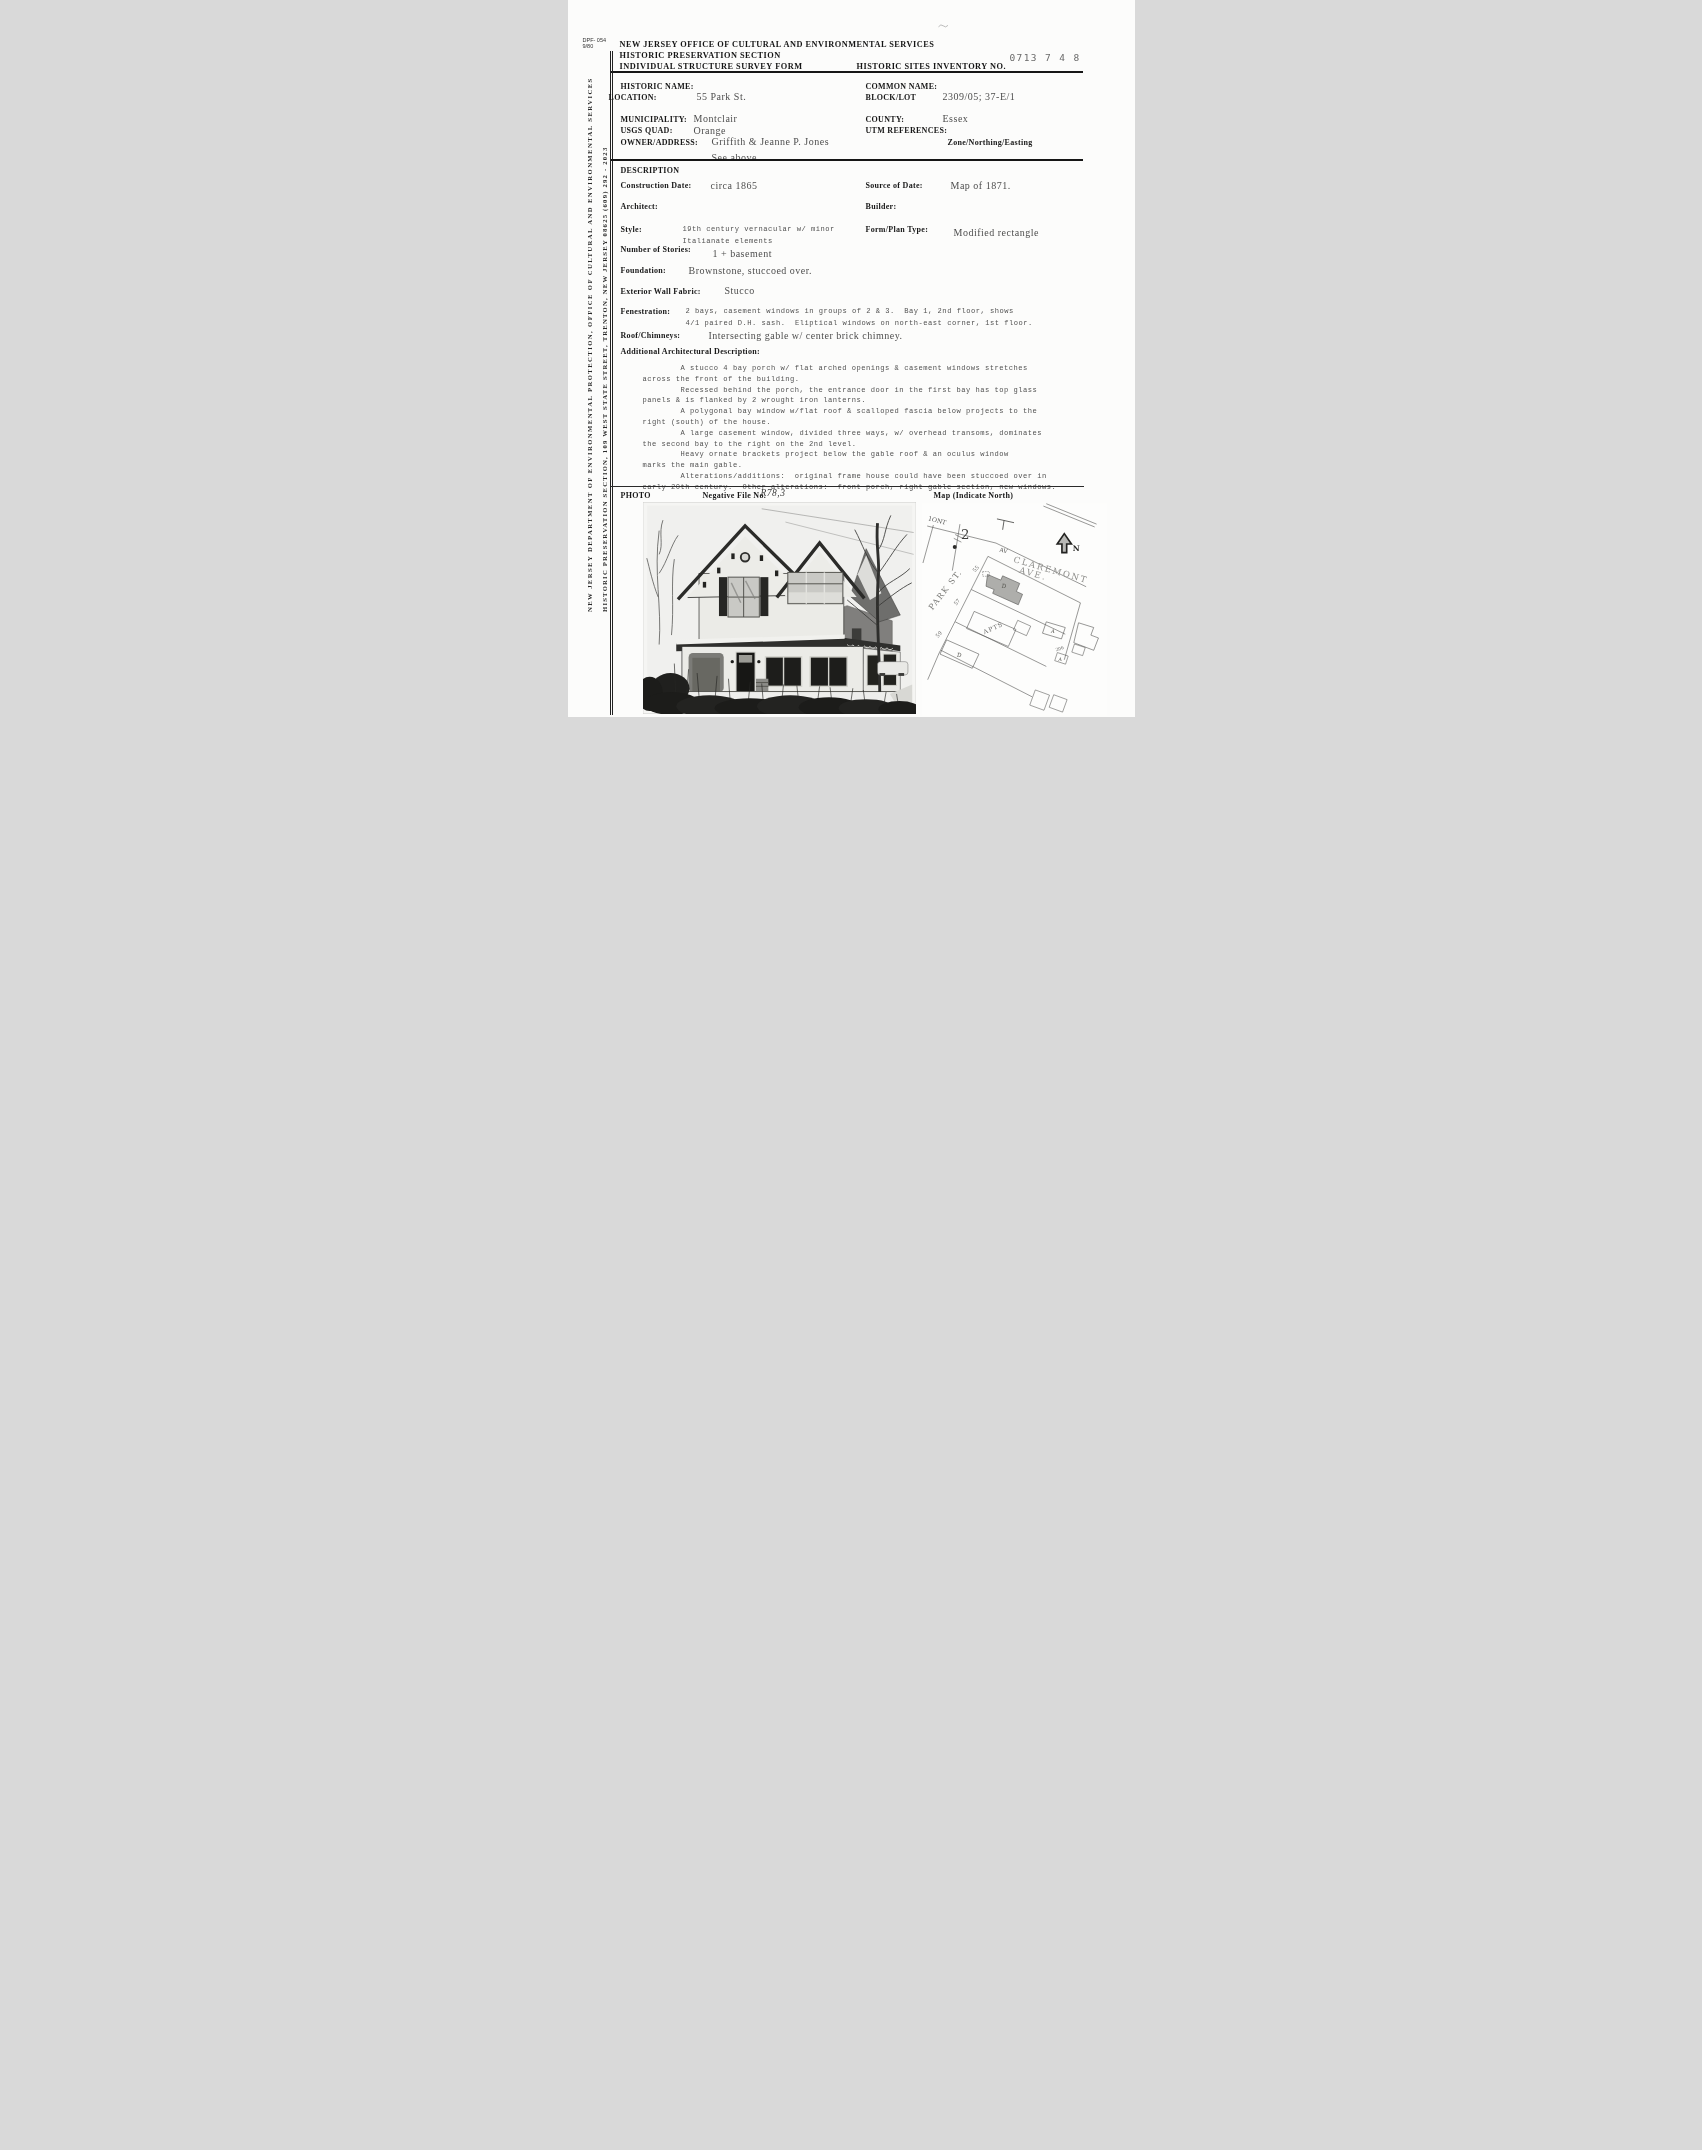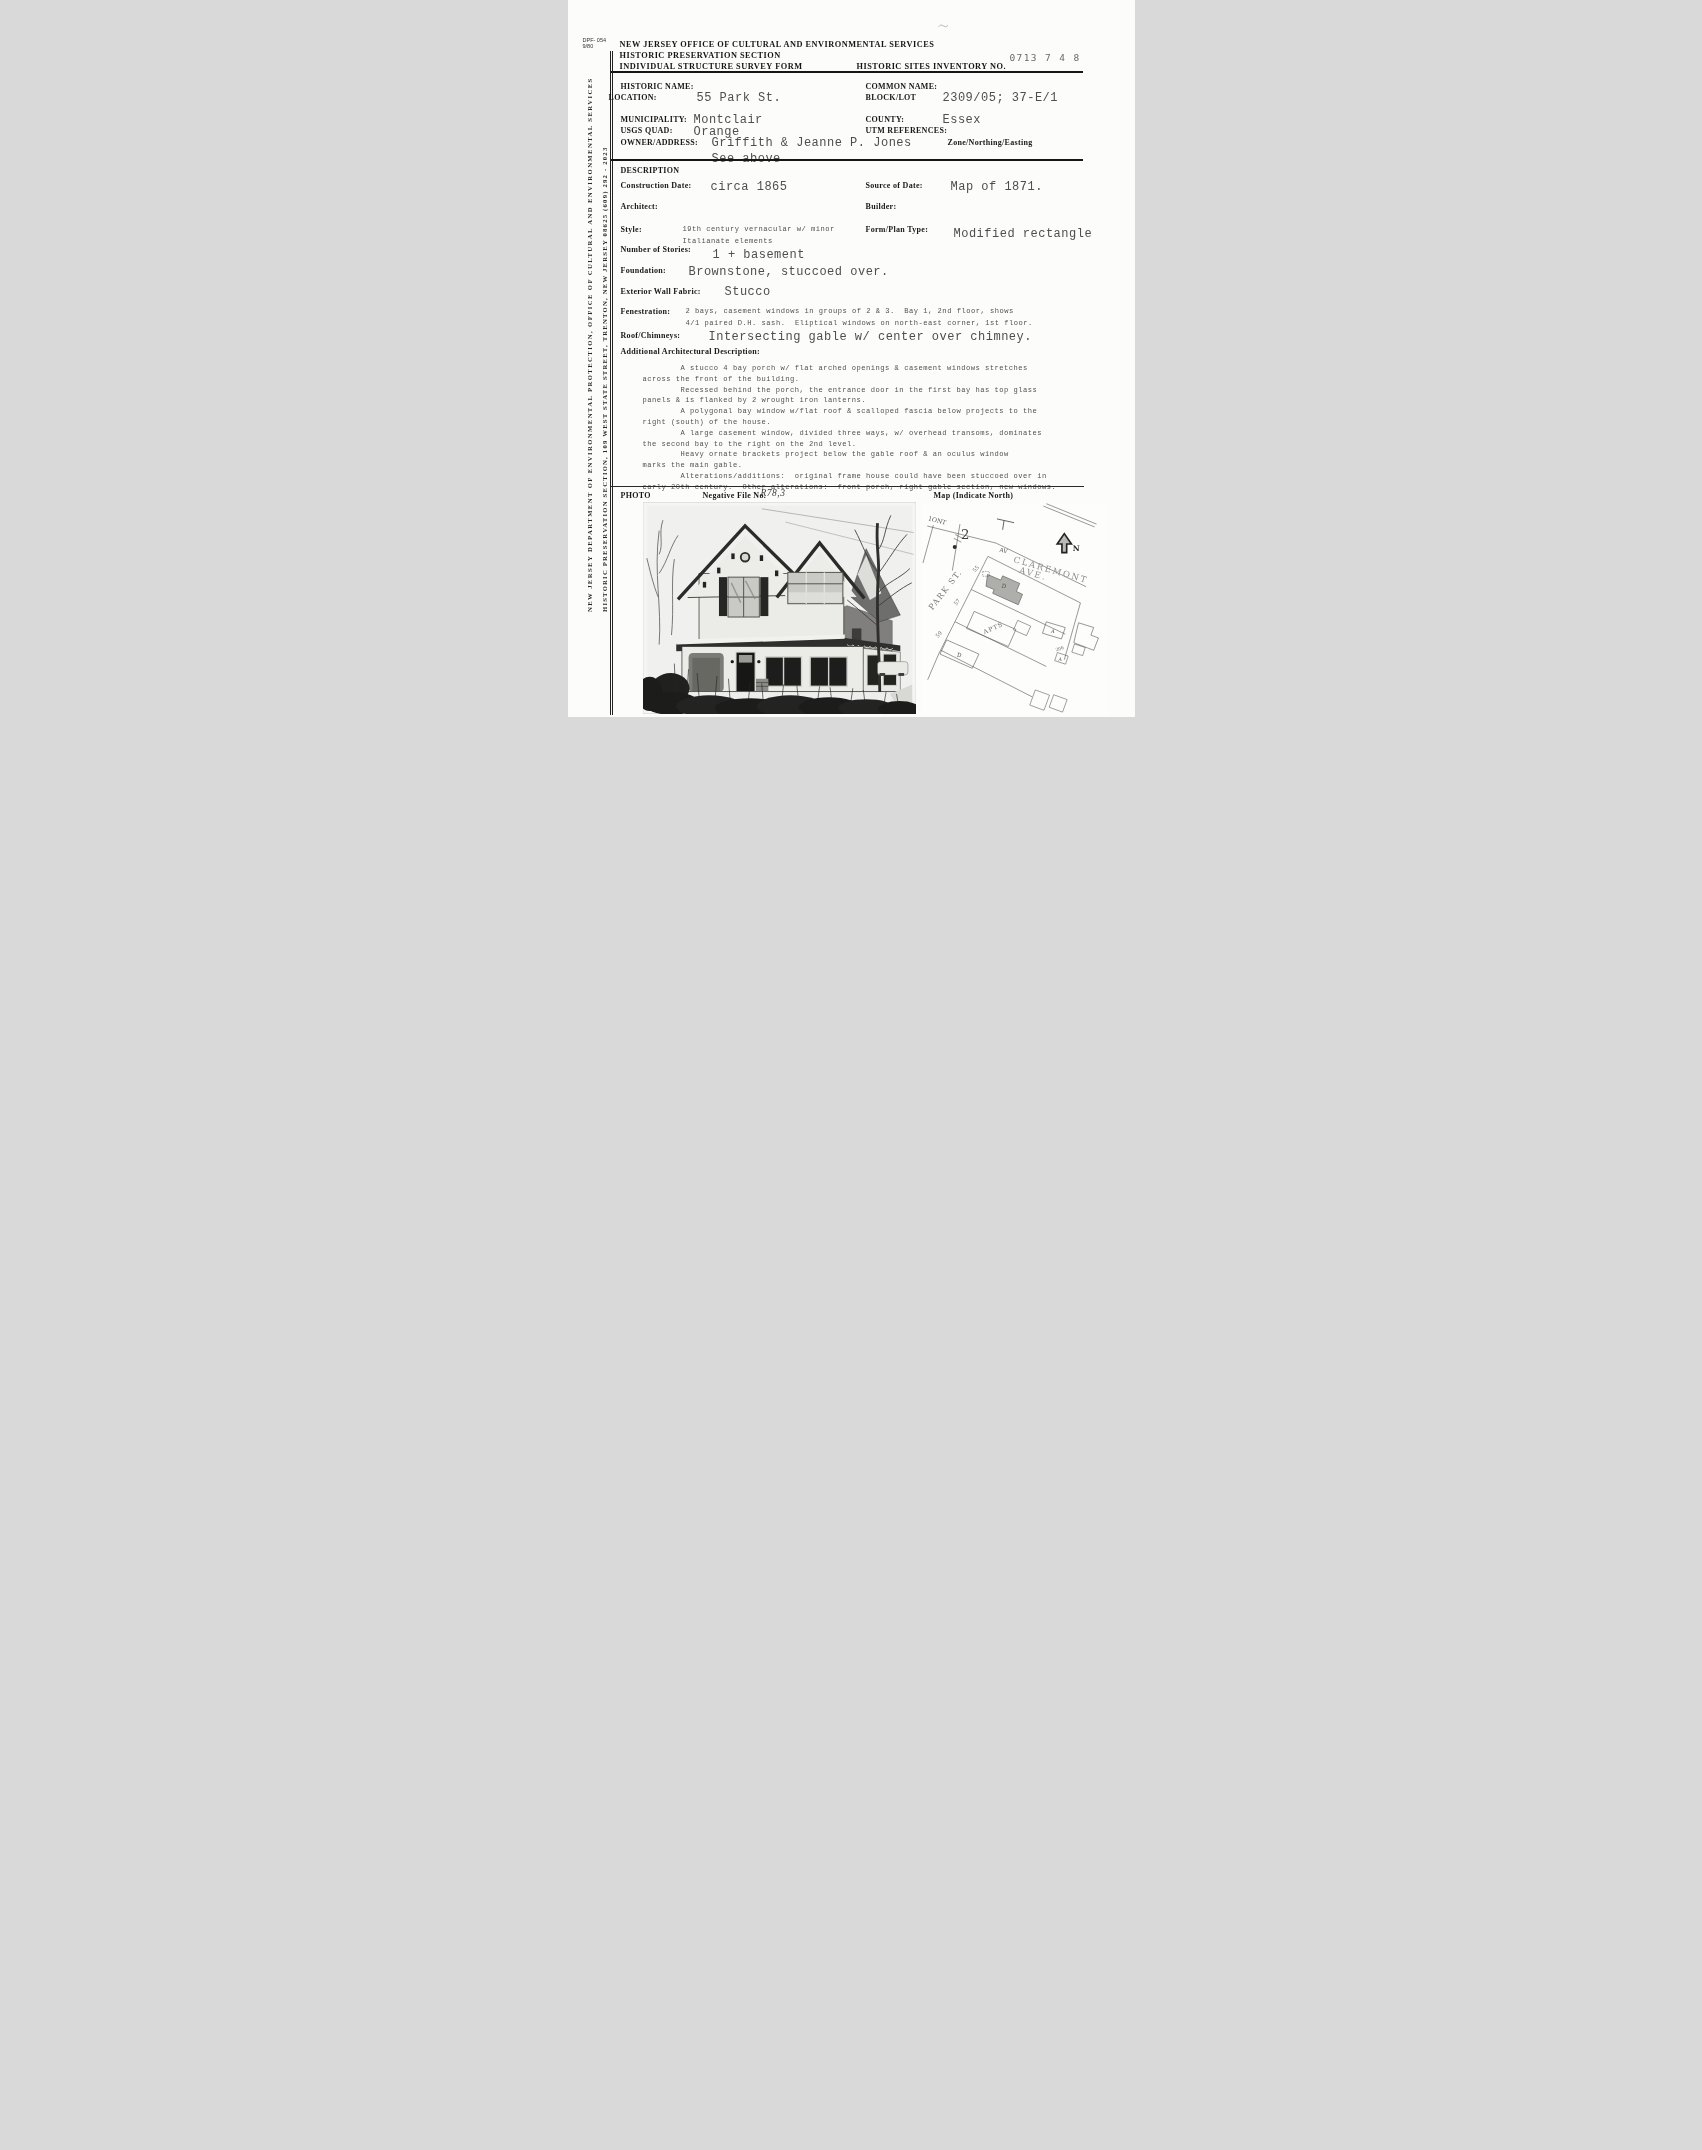--- a/index.html
+++ b/index.html
@@ -1,22 +1,22 @@
 <!DOCTYPE html>
 <html style="font-size:7.6px"><head>
 <meta charset="utf-8">
 <style>
   html,body{margin:0;padding:0;background:#d9d9d9;}
   .page{position:relative;width:567px;height:717px;margin:0 auto;background:#fcfcfb;
         font-family:"Liberation Serif",serif;color:#141414;overflow:hidden;}
   .abs{position:absolute;white-space:nowrap;}
   .lbl{position:absolute;font-weight:bold;font-size:8px;letter-spacing:0.3px;color:#181818;white-space:nowrap;}
   .hdr{position:absolute;font-weight:bold;font-size:8.3px;letter-spacing:0.5px;color:#151515;white-space:nowrap;}
-  .type{position:absolute;font-family:Liberation Mono, monospace;
-        font-size:12px;letter-spacing:0.5px;color:#4e4e4e;white-space:pre;text-align:center;}
+  .type{position:absolute;font-family:Liberation Serif, serif;
+        font-size:10px;letter-spacing:0.5px;color:#4e4e4e;white-space:pre;text-align:center;}
   .typepre{position:absolute;font-family:"Liberation Mono","DejaVu Sans Mono",monospace;
         font-size:7.1px;letter-spacing:0.5px;color:#525252;white-space:pre;margin:4px;line-height:10.8px;}
   .fen{line-height:12px;}
   .smallmeta{position:absolute;font-family:"Liberation Sans",sans-serif;font-size:5.5px;color:#333;line-height:6.2px;}
   .stamp{position:absolute;font-family:"DejaVu Sans Mono",monospace;font-size:9.5px;letter-spacing:1.4px;color:#6a6a6a;}
   .hand{position:absolute;font-family:Liberation Serif, serif;font-style:italic;font-size:9.5px;color:#3c3c3c;letter-spacing:0.5px;}
   .rule{position:absolute;background:#161616;}
   .vrule{position:absolute;width:1px;border-left:0.6px solid #222;border-right:0.6px solid #222;background:transparent;}
   .sideline{position:absolute;transform:rotate(-90deg);transform-origin:0 0;white-space:nowrap;
         font-family:"Liberation Serif",serif;font-weight:bold;color:#2a2a2a;}
@@ -93,21 +93,21 @@
   <div class="lbl" style="left:53px;top:266px;">Foundation:</div>
   <div class="type" style="left:121px;top:265px;">Brownstone, stuccoed over.</div>
 
   <div class="lbl" style="left:53px;top:287px;">Exterior Wall Fabric:</div>
   <div class="type" style="left:157px;top:285px;">Stucco</div>
 
   <div class="lbl" style="left:53px;top:307px;">Fenestration:</div>
   <pre class="typepre fen" style="left:114px;top:301px;">2 bays, casement windows in groups of 2 &amp; 3.  Bay 1, 2nd floor, shows
 4/1 paired D.H. sash.  Eliptical windows on north-east corner, 1st floor.</pre>
   <div class="lbl" style="left:53px;top:331px;">Roof/Chimneys:</div>
-  <div class="type" style="left:141px;top:330px;">Intersecting gable w/ center over chimney.</div>
+  <div class="type" style="left:141px;top:330px;">Intersecting gable w/ center brick chimney.</div>
 
   <div class="lbl" style="left:53px;top:347px;">Additional Architectural Description:</div>
   <pre class="typepre" style="left:71px;top:359px;">        A stucco 4 bay porch w/ flat arched openings &amp; casement windows stretches
 across the front of the building.
         Recessed behind the porch, the entrance door in the first bay has top glass
 panels &amp; is flanked by 2 wrought iron lanterns.
         A polygonal bay window w/flat roof &amp; scalloped fascia below projects to the
 right (south) of the house.
         A large casement window, divided three ways, w/ overhead transoms, dominates
 the second bay to the right on the 2nd level.

